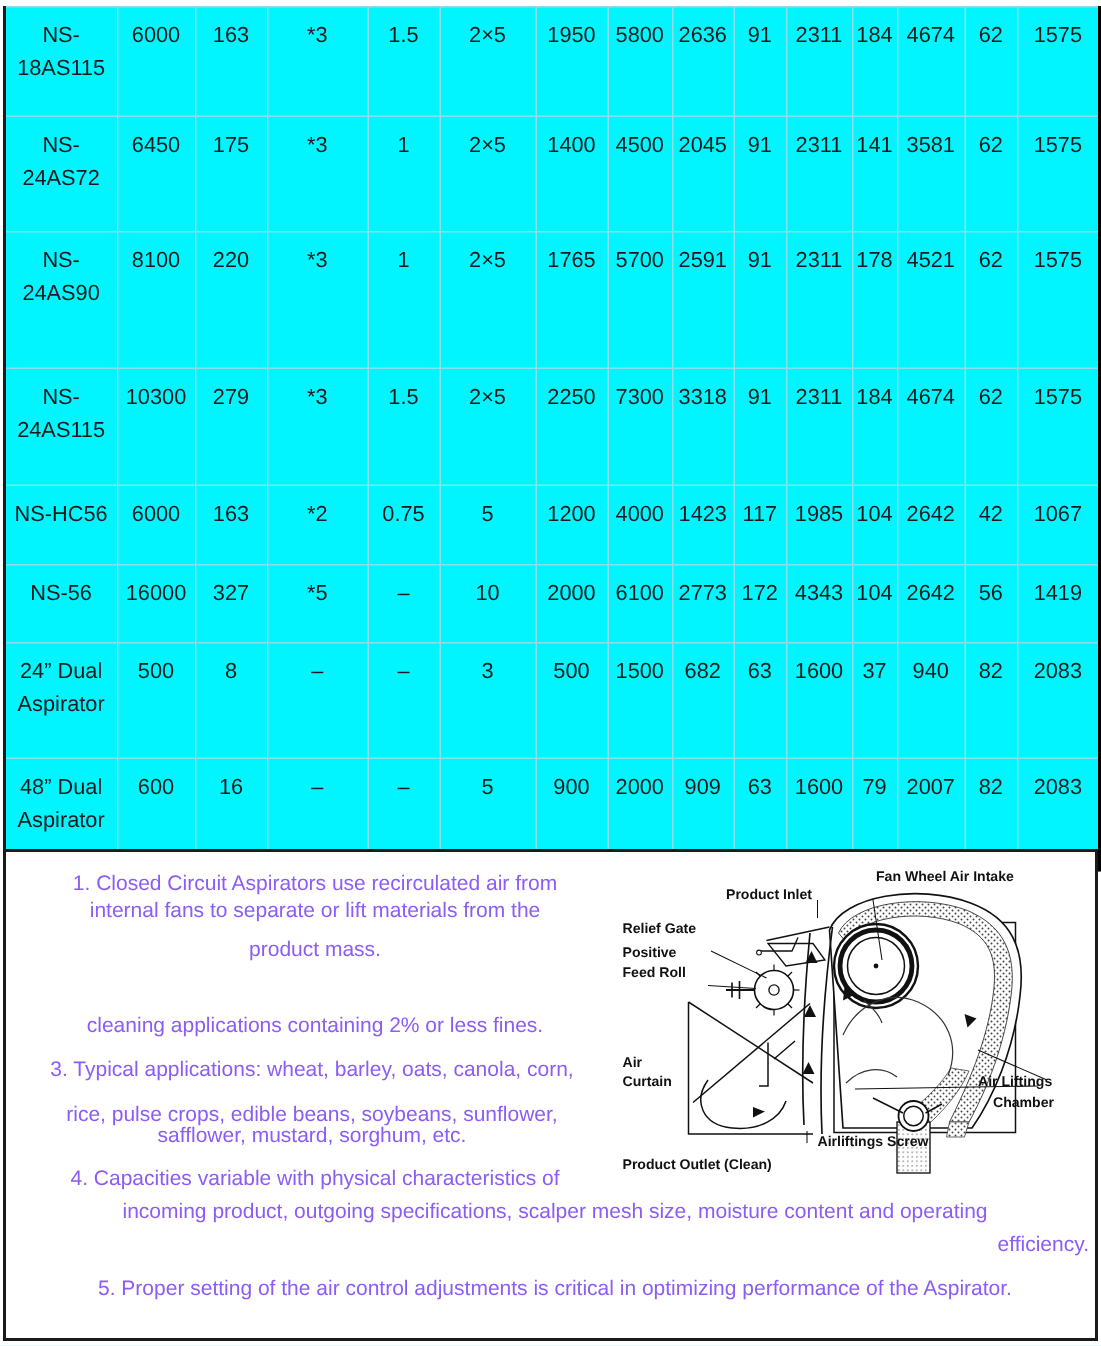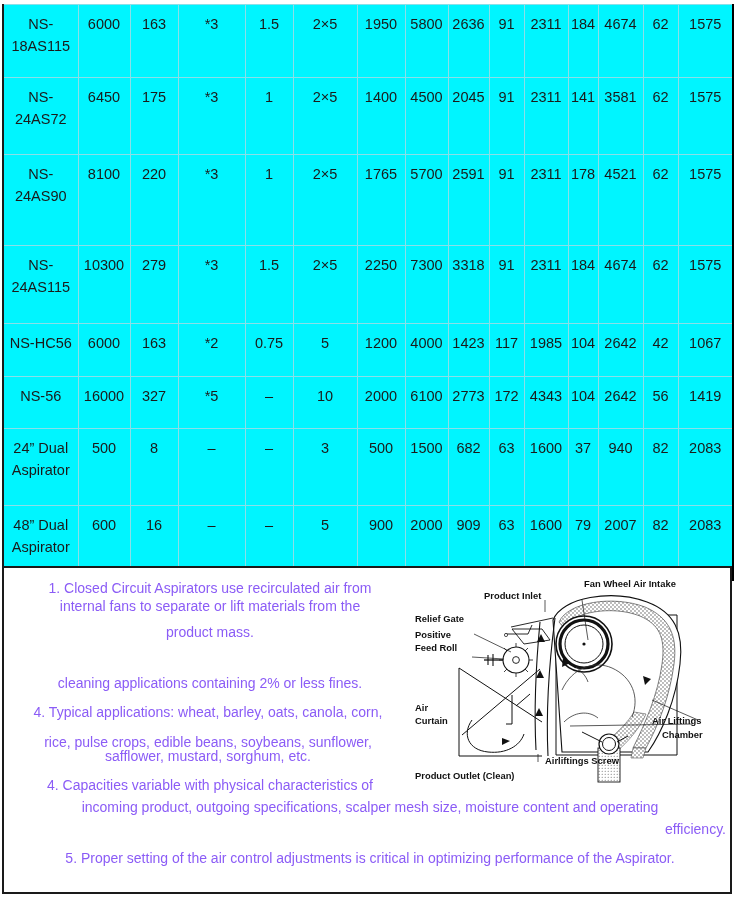--- a/index.html
+++ b/index.html
@@ -265,21 +265,21 @@
 
   <div id="notes-panel">
     <div id="notes-inner">
 
       <div class="note-block" style="left:10px; top:10px; width:392px;">1. Closed Circuit Aspirators use recirculated air from</div>
       <div class="note-block" style="left:10px; top:28px; width:392px;">internal fans to separate or lift materials from the</div>
       <div class="note-block" style="left:10px; top:54px; width:392px;">product mass.</div>
 
       <div class="note-block" style="left:10px; top:105px; width:392px;">cleaning applications containing 2% or less fines.</div>
 
-      <div class="note-block" style="left:4px; top:134px; width:400px;">4. Typical applications: wheat, barley, oats, canola, corn,</div>
+      <div class="note-block" style="left:4px; top:134px; width:400px;">3. Typical applications: wheat, barley, oats, canola, corn,</div>
       <div class="note-block" style="left:4px; top:164px; width:400px;">rice, pulse crops, edible beans, soybeans, sunflower,</div>
       <div class="note-block" style="left:4px; top:178px; width:400px;">safflower, mustard, sorghum, etc.</div>
 
       <div class="note-block" style="left:10px; top:207px; width:392px;">4. Capacities variable with physical characteristics of</div>
       <div class="note-block" style="left:10px; top:229px; width:712px;">incoming product, outgoing specifications, scalper mesh size, moisture content and operating</div>
       <div class="note-block" style="left:10px; top:251px; width:712px;text-align:right;">efficiency.</div>
 
       <div class="note-block" style="left:10px; top:280px; width:712px;">5. Proper setting of the air control adjustments is critical in optimizing performance of the Aspirator.</div>
 
       <div id="diagram">

